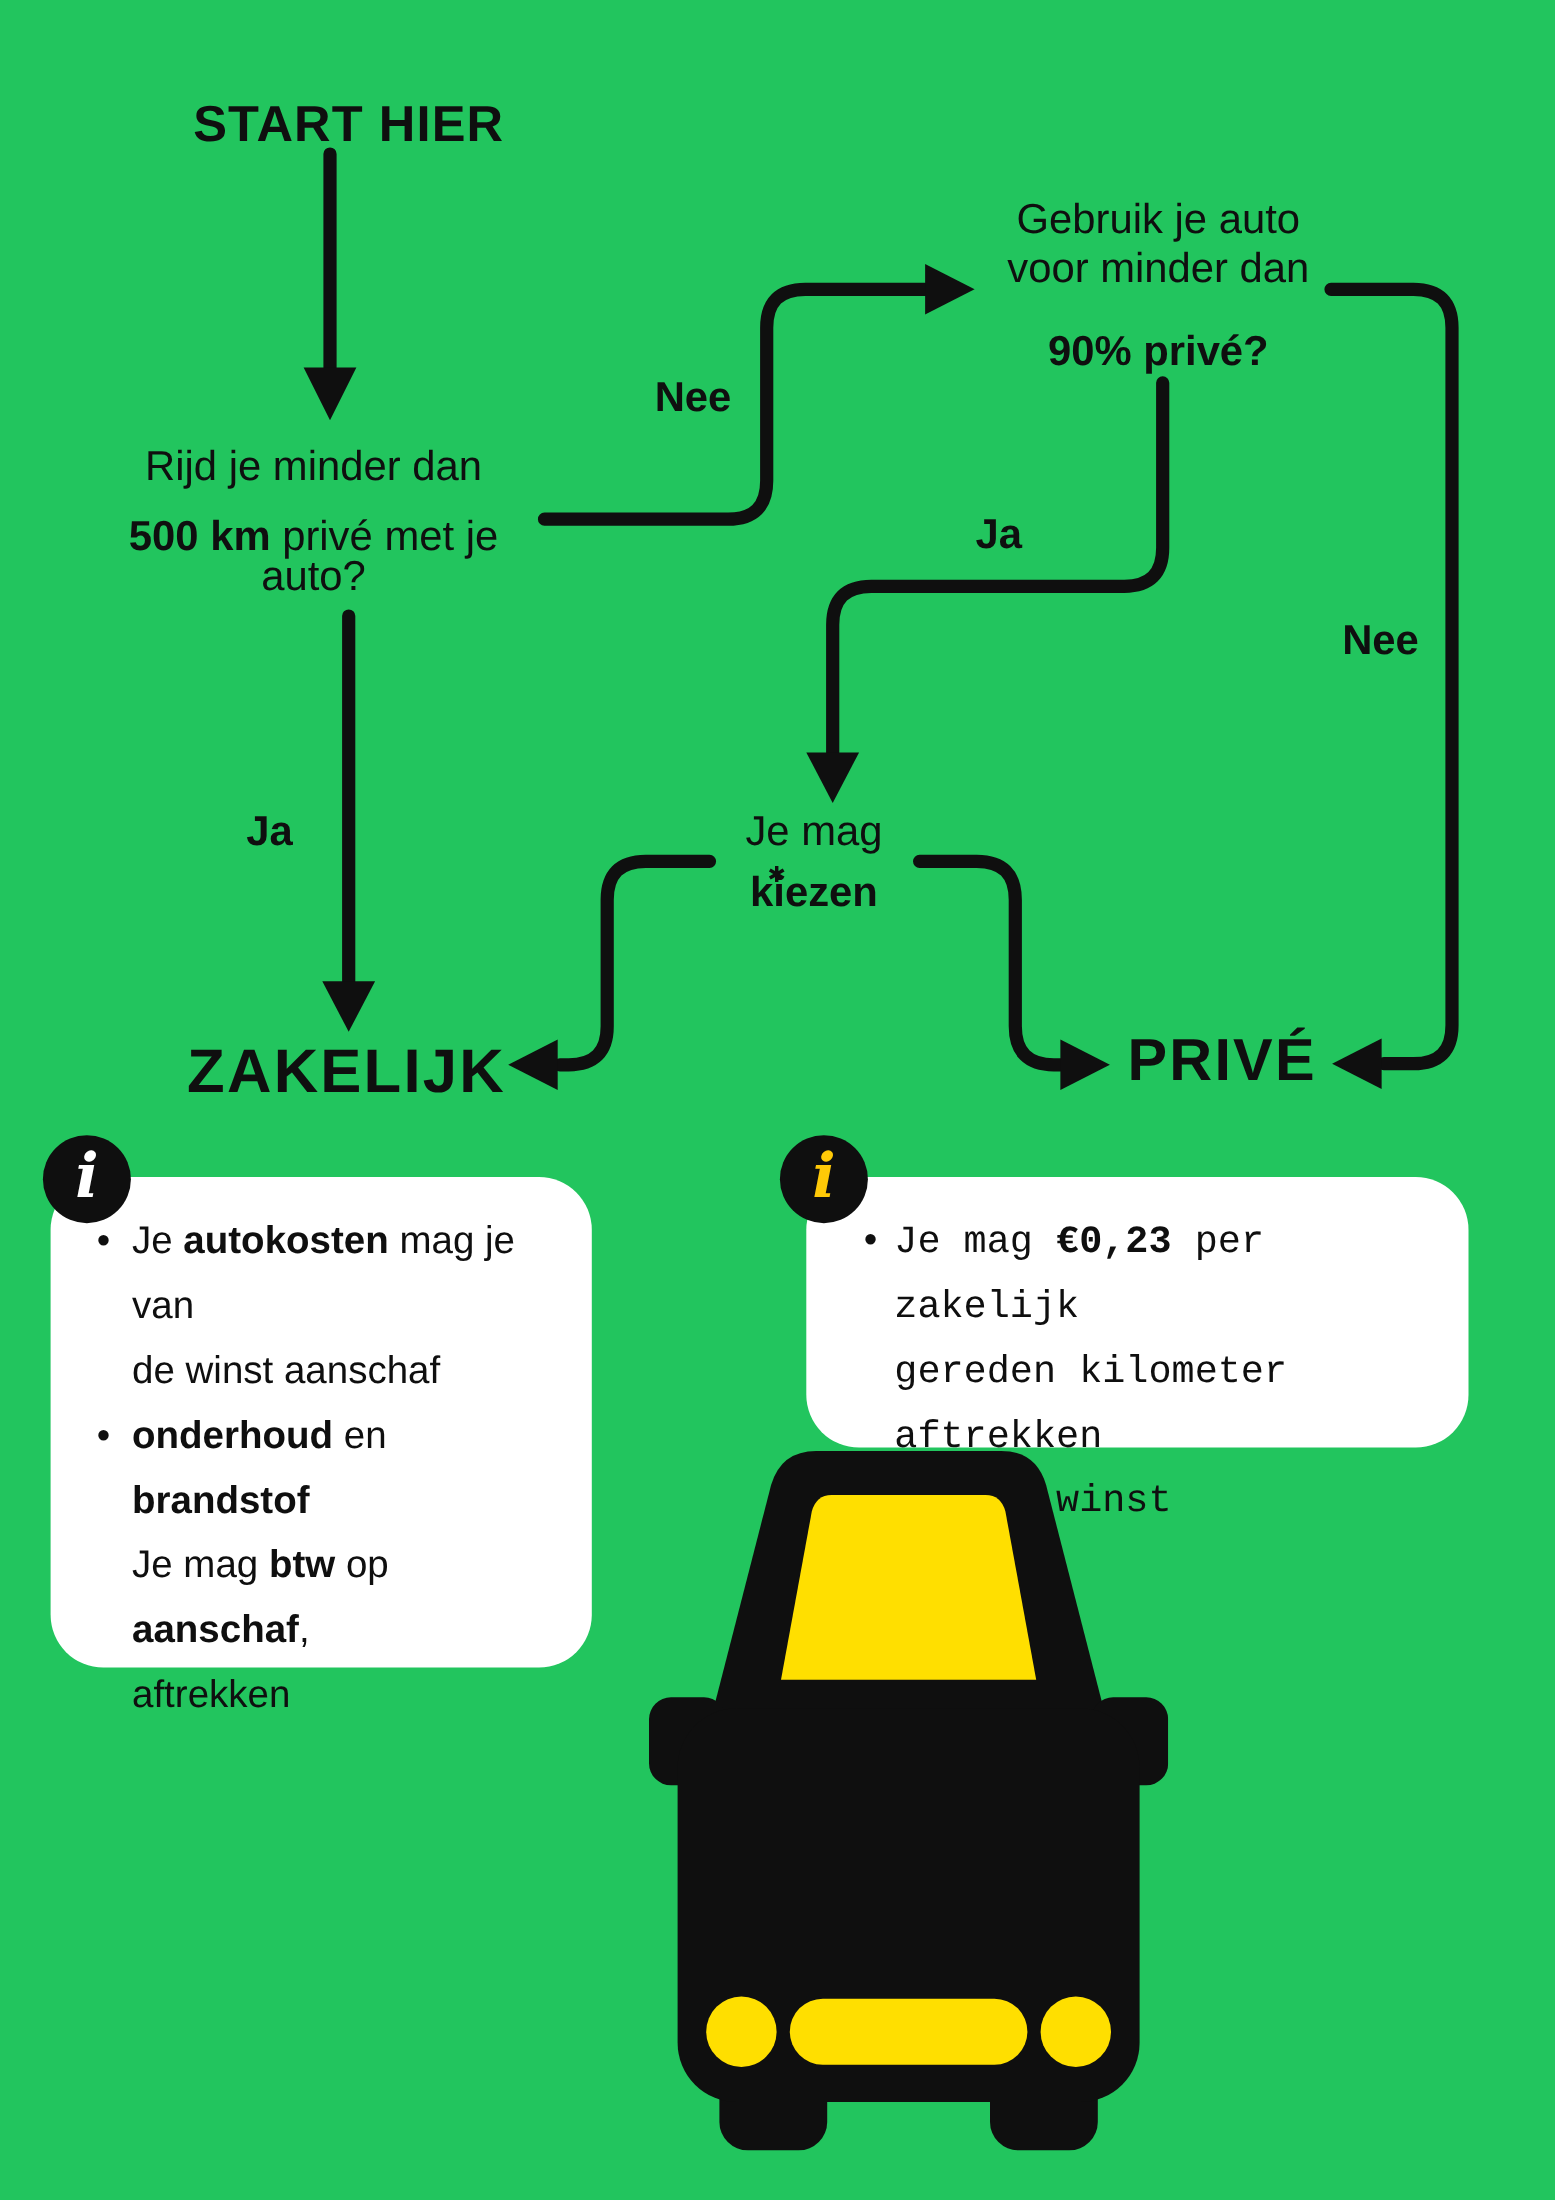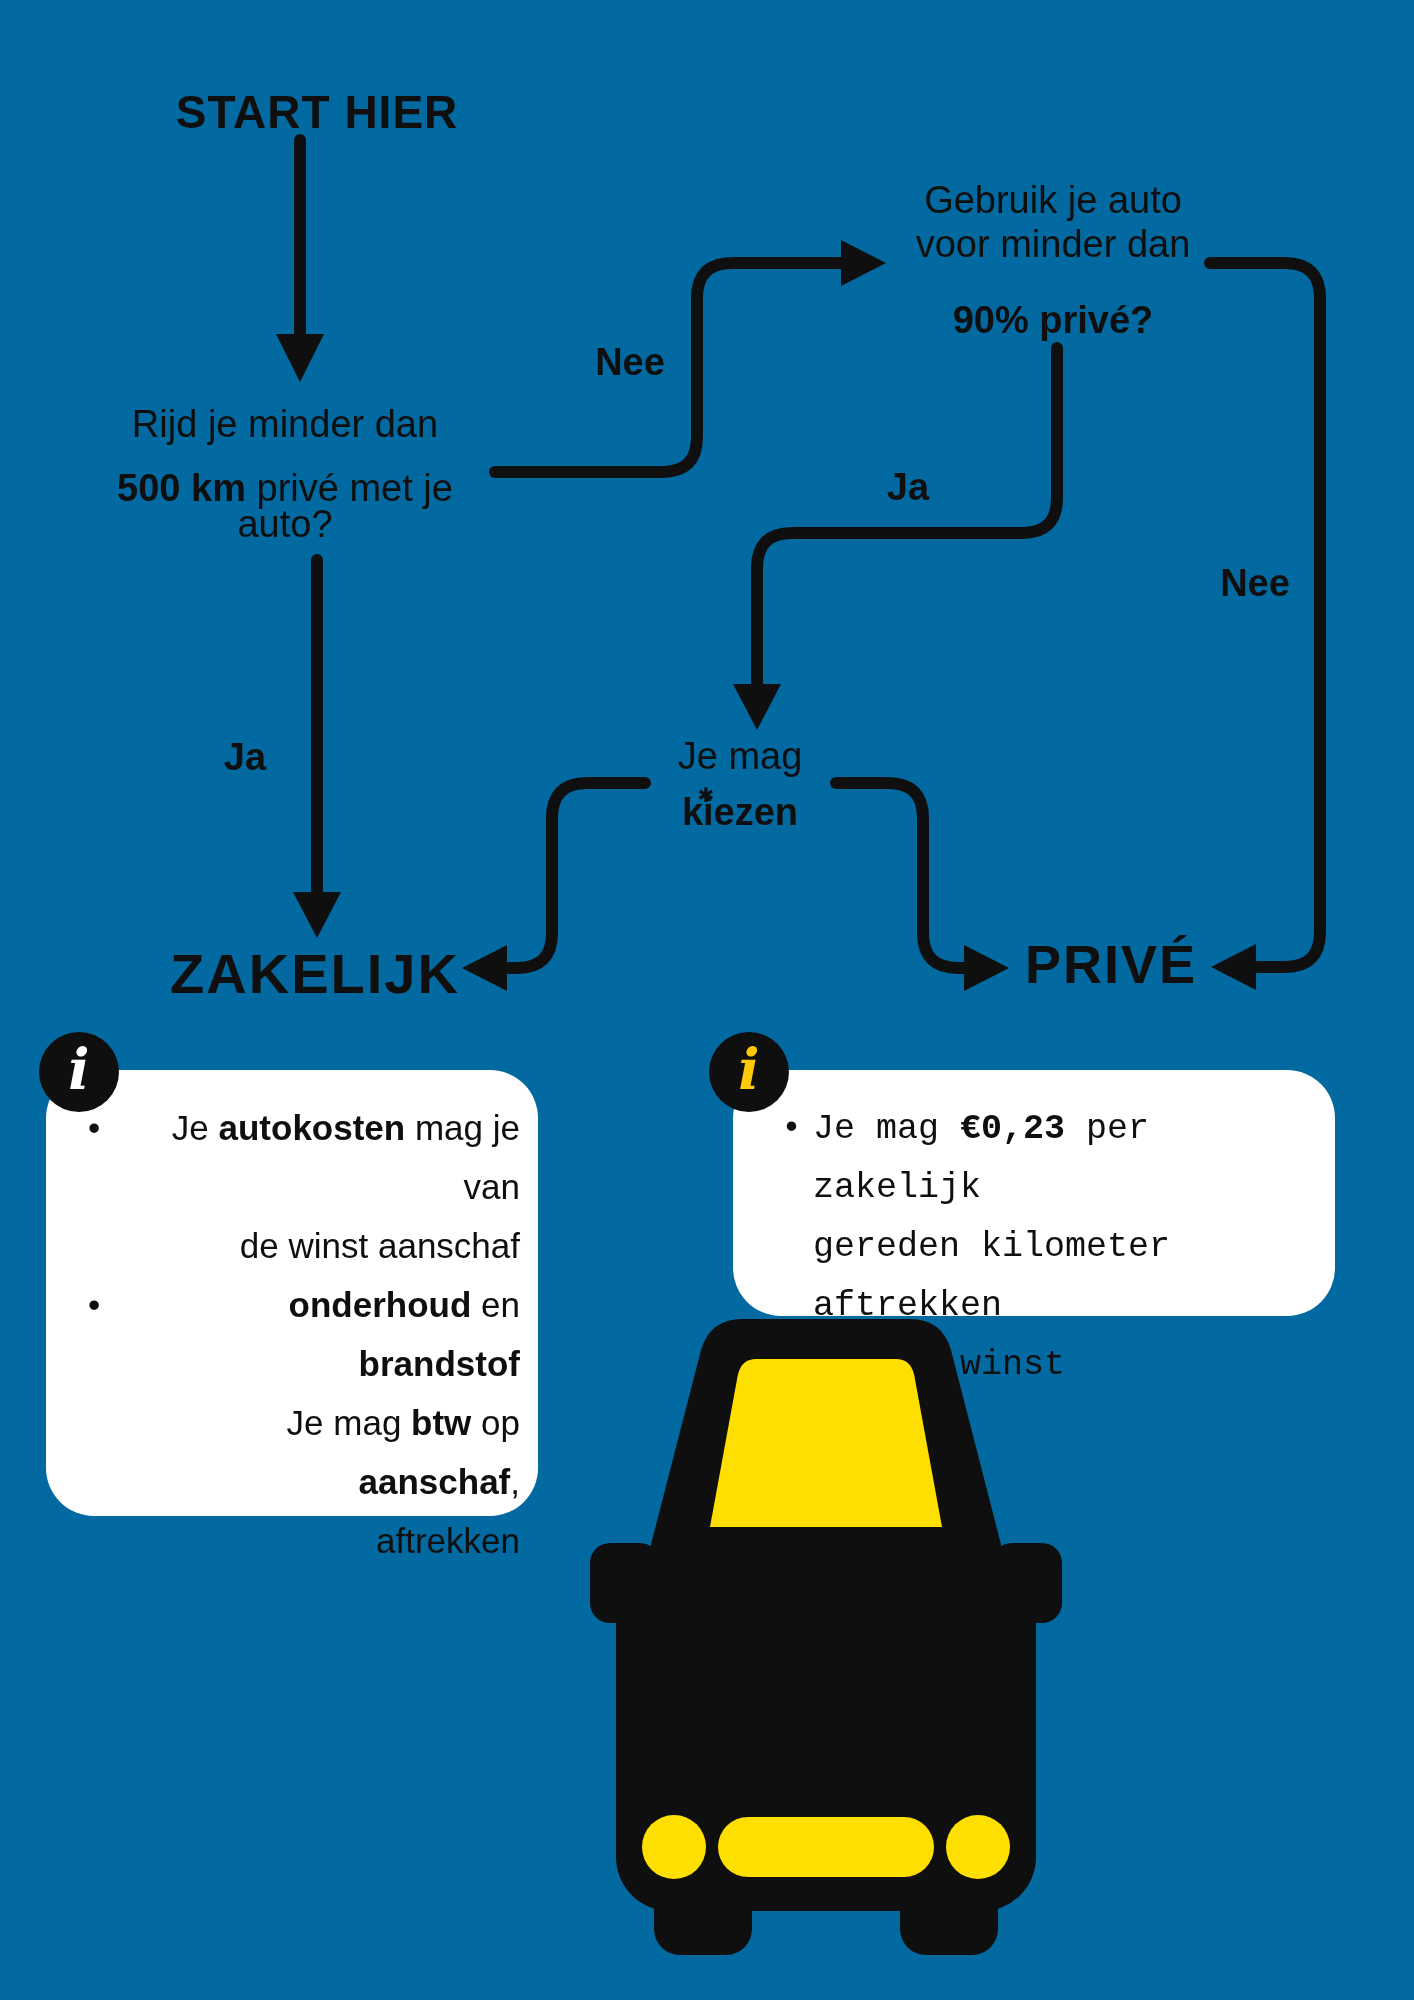--- a/index.html
+++ b/index.html
@@ -1,18 +1,18 @@
 <!DOCTYPE html>
 <html><head>
 <meta charset="utf-8">
 <style>
   html,body { margin:0; padding:0; }
   .page {
     position:relative; width:1414px; height:2000px;
-    background:#0369a1; overflow:hidden;
+    background:#22c55e; overflow:hidden;
     font-family:"Liberation Sans", sans-serif; color:#0f0f0f;
   }
   .abs { position:absolute; transform:translate(-50%,-50%); white-space:nowrap; text-align:center; }
   .q-line   { font-size:38px; line-height:56px; }
   .q2-line  { font-size:38px; line-height:60px; }
   .b        { font-weight:bold; }
   .edge-label { font-size:38px; font-weight:bold; }
   .outcome  { font-weight:bold; letter-spacing:2px; }
   .outcome.left  { font-size:56px; }
   .outcome.right { font-size:54px; }
@@ -93,21 +93,21 @@
   <div class="abs edge-label" style="left:245px; top:757px;">Ja</div>
   <div class="abs edge-label" style="left:1255px; top:583px;">Nee</div>
 
   <div class="abs q-line" style="left:740px; top:756px;">Je mag</div>
   <div class="abs q-line b" style="left:740px; top:812px;">kiezen</div>
   <div class="choice-marker" style="left:706px; top:795px;">✱</div>
 
   <div class="abs outcome left" style="left:315px; top:973px;">ZAKELIJK</div>
   <div class="abs outcome right" style="left:1111px; top:964px;">PRIVÉ</div>
 
-  <div class="info-box" style="left:46px; top:1070px; width:492px; height:446px; padding:28px 18px 0 38px;text-align:right;">
+  <div class="info-box" style="left:46px; top:1070px; width:492px; height:446px; padding:28px 18px 0 38px;">
     <ul>
         <li>
           <div><span>Je </span><span class="b">autokosten</span><span> mag je van</span></div>
           <div><span>de winst aanschaf</span></div>
         </li>
         <li>
           <div><span class="b">onderhoud</span><span> en </span><span class="b">brandstof</span></div>
           <div><span>Je mag </span><span class="b">btw</span><span> op </span><span class="b">aanschaf</span><span>,</span></div>
           <div><span>aftrekken</span></div>
         </li>

